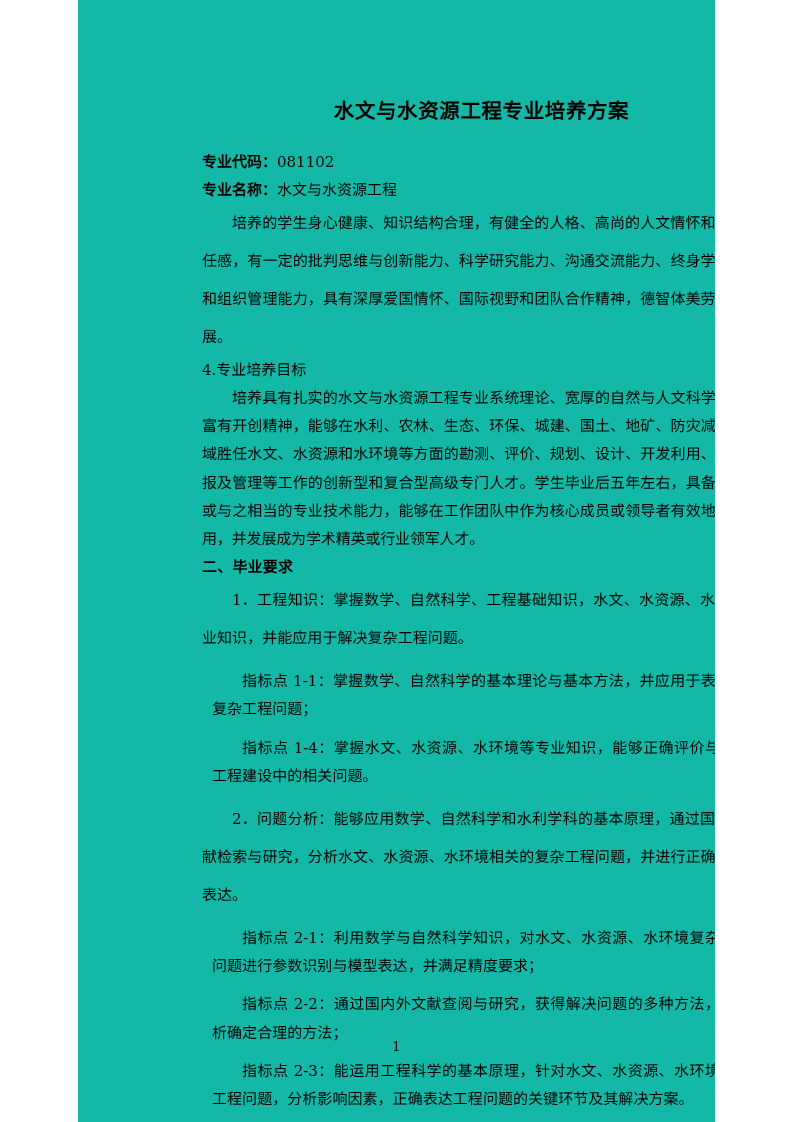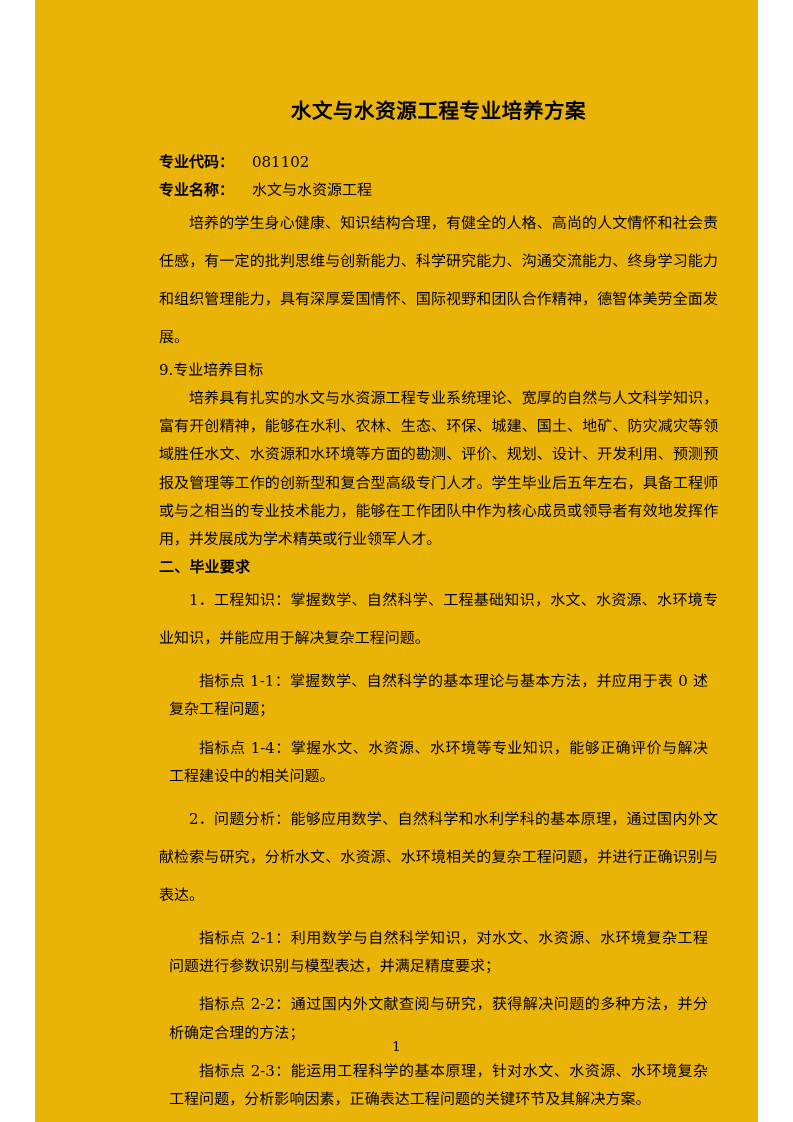--- a/index.html
+++ b/index.html
@@ -7,23 +7,23 @@
     margin: 0;
     padding: 0;
     background: #ffffff;
   }
   body {
     font-family: "DejaVu Serif", "Liberation Serif", serif;
     color: #000000;
   }
   .page {
     position: relative;
-    width: 723px;
+    width: 637px;
     height: 1122px;
-    background: #eab308;
+    background: #14b8a6;
     margin: 0 auto;
     overflow: hidden;
     box-sizing: border-box;
   }
   .content {
     position: absolute;
     left: 124px;
     top: 96px;
     width: 559px;
   }
@@ -40,21 +40,20 @@
     font-size: 15px;
     line-height: 28px;
     margin: 0;
     white-space: nowrap;
   }
   .meta-line .label {
     font-weight: bold;
   }
   .meta-line .value {
     font-weight: normal;
-    margin-left: 18px;
   }
   .heading {
     font-size: 15px;
     font-weight: bold;
     line-height: 28px;
     margin: 0;
     letter-spacing: 0.2px;
   }
   .subheading {
     font-size: 15px;
@@ -113,21 +112,21 @@
     </p>
 
     <p class="meta-line">
       <span class="label">专业名称：</span><span class="value">水文与水资源工程</span>
     </p>
 
 
 
     <p class="para">培养的学生身心健康、知识结构合理，有健全的人格、高尚的人文情怀和社会责任感，有一定的批判思维与创新能力、科学研究能力、沟通交流能力、终身学习能力和组织管理能力，具有深厚爱国情怀、国际视野和团队合作精神，德智体美劳全面发展。</p>
 
-    <p class="subheading">9.专业培养目标</p>
+    <p class="subheading">4.专业培养目标</p>
 
     <p class="para-tight">培养具有扎实的水文与水资源工程专业系统理论、宽厚的自然与人文科学知识，富有开创精神，能够在水利、农林、生态、环保、城建、国土、地矿、防灾减灾等领域胜任水文、水资源和水环境等方面的勘测、评价、规划、设计、开发利用、预测预报及管理等工作的创新型和复合型高级专门人才。学生毕业后五年左右，具备工程师或与之相当的专业技术能力，能够在工作团队中作为核心成员或领导者有效地发挥作用，并发展成为学术精英或行业领军人才。</p>
 
     <h2 class="heading">二、毕业要求</h2>
 
     <p class="para">1．工程知识：掌握数学、自然科学、工程基础知识，水文、水资源、水环境专业知识，并能应用于解决复杂工程问题。</p>
 
     <p class="para-indent1">指标点 1-1：掌握数学、自然科学的基本理论与基本方法，并应用于表 0 述复杂工程问题；</p>
 
 

